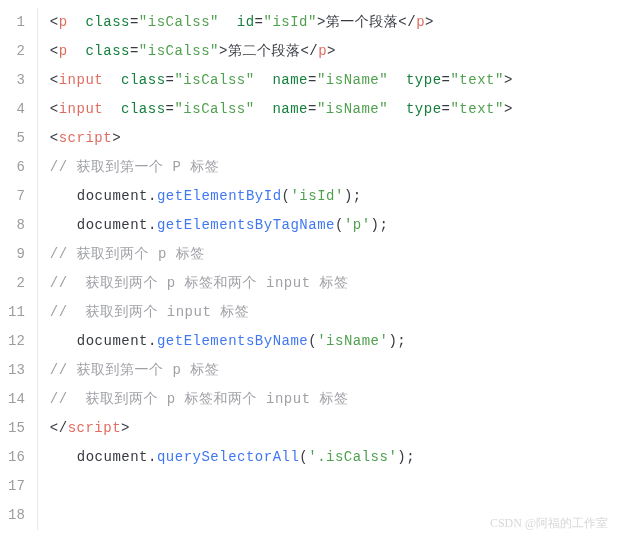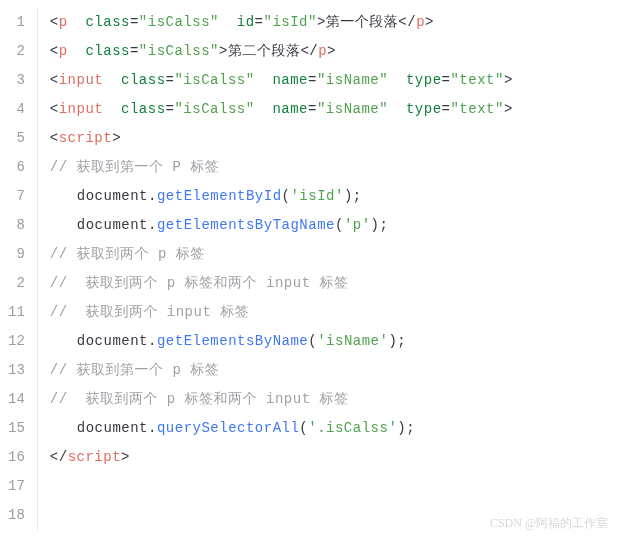--- a/index.html
+++ b/index.html
@@ -97,18 +97,18 @@
     <div class="code-line"><span class="punct">&lt;</span><span class="tag">script</span><span class="punct">&gt;</span></div>
     <div class="code-line"><span class="comment">// 获取到第一个 P 标签</span></div>
     <div class="code-line"><span class="obj">document</span><span class="punct">.</span><span class="method">getElementById</span><span class="punct">(</span><span class="string">'isId'</span><span class="punct">)</span><span class="punct">;</span></div>
     <div class="code-line"><span class="obj">document</span><span class="punct">.</span><span class="method">getElementsByTagName</span><span class="punct">(</span><span class="string">'p'</span><span class="punct">)</span><span class="punct">;</span></div>
     <div class="code-line"><span class="comment">// 获取到两个 p 标签</span></div>
     <div class="code-line"><span class="comment">//  获取到两个 p 标签和两个 input 标签</span></div>
     <div class="code-line"><span class="comment">//  获取到两个 input 标签</span></div>
     <div class="code-line"><span class="obj">document</span><span class="punct">.</span><span class="method">getElementsByName</span><span class="punct">(</span><span class="string">'isName'</span><span class="punct">)</span><span class="punct">;</span></div>
     <div class="code-line"><span class="comment">// 获取到第一个 p 标签</span></div>
     <div class="code-line"><span class="comment">//  获取到两个 p 标签和两个 input 标签</span></div>
+    <div class="code-line"><span class="punct">&lt;/</span><span class="tag">script</span><span class="punct">&gt;</span></div>
     <div class="code-line"><span class="obj">document</span><span class="punct">.</span><span class="method">querySelectorAll</span><span class="punct">(</span><span class="string">'.isCalss'</span><span class="punct">)</span><span class="punct">;</span></div>
-    <div class="code-line"><span class="punct">&lt;/</span><span class="tag">script</span><span class="punct">&gt;</span></div>
   </div>
 </div>
 
 <div class="watermark">CSDN @阿福的工作室</div>
 
 </body></html>

